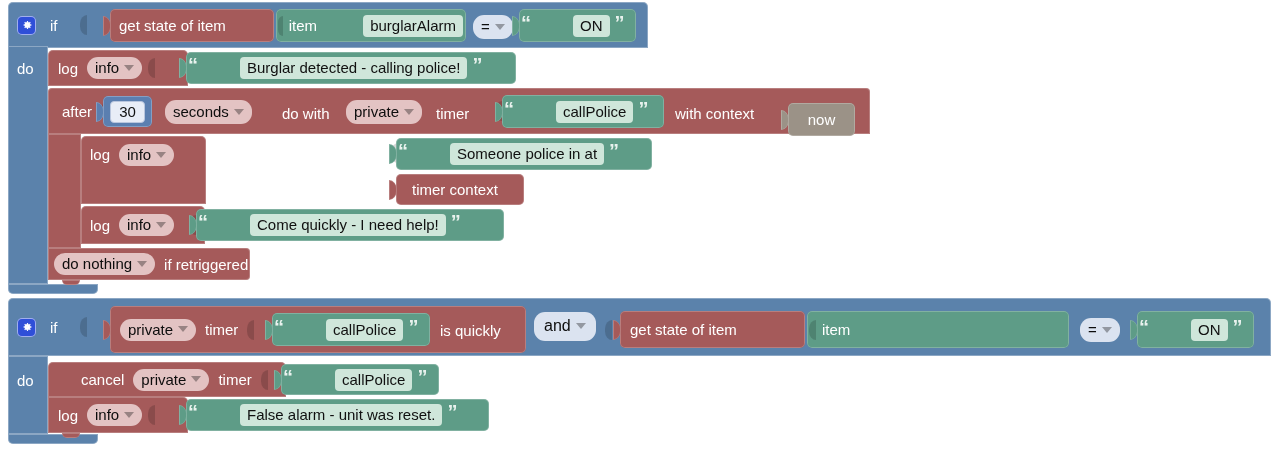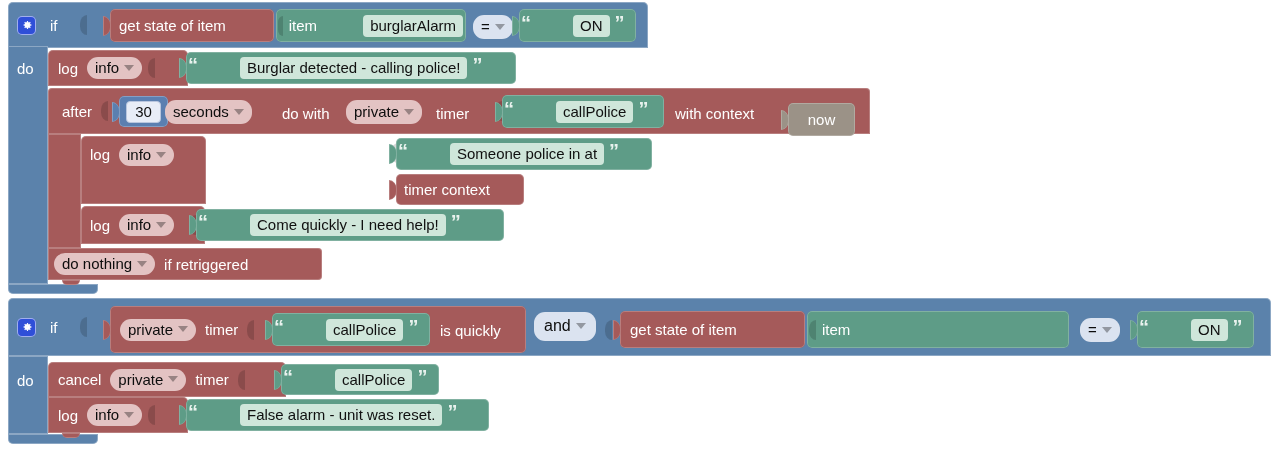--- a/index.html
+++ b/index.html
@@ -169,21 +169,21 @@
     <span class="tab green"></span>
     <span class="q">“</span>
     <span class="field g">Burglar detected - calling police!</span>
     <span class="q">”</span>
   </div>
 
   <div class="blk red" style="left:48px; top:88px; width:822px; height:46px; border-radius:4px 4px 0 0;">
     <span class="lbl" style="padding-left:14px;">after</span>
     <span class="socket"></span>
   </div>
-  <div class="blk math" style="left:119px; top:96px; width:49px; height:31px;text-align:right;">
+  <div class="blk math" style="left:103px; top:96px; width:49px; height:31px;text-align:right;">
     <span class="tab math"></span>
     <span class="field m" style="margin:0 auto;">30</span>
   </div>
   <div class="dd red-f" style="position:absolute; left:162px; top:100px;">
     <span>seconds</span>
     <span class="caret"></span>
   </div>
   <span class="arm-label" style="left:282px; top:105px;">do with</span>
   <div class="dd red-f" style="position:absolute; left:343px; top:100px;">
     <span>private</span>
@@ -215,39 +215,39 @@
 
   <span class="socket" style="position:absolute; left:388px; top:143px;"></span>
   <div class="blk green" style="left:396px; top:138px; width:256px; height:32px;">
     <span class="tab green"></span>
     <span class="q">“</span>
     <span class="field g">Someone police in at</span>
     <span class="q">”</span>
   </div>
   <div class="blk red" style="left:396px; top:174px; width:128px; height:31px;">
     <span class="tab red"></span>
-    <span class="lbl" style="padding-left:8px;">timer context</span>
+    <span class="lbl" style="padding-left:16px;">timer context</span>
   </div>
 
   <div class="blk red" style="left:81px; top:206px; width:124px; height:38px; border-radius:5px 5px 0 0;">
     <span class="lbl" style="padding-left:9px;">log</span>
     <span class="dd red-f">
       <span>info</span>
       <span class="caret"></span>
     </span>
   </div>
   <span class="socket" style="position:absolute; left:186px; top:215px;"></span>
   <div class="blk green" style="left:196px; top:209px; width:308px; height:32px;">
     <span class="tab green"></span>
     <span class="q">“</span>
     <span class="field g">Come quickly - I need help!</span>
     <span class="q">”</span>
   </div>
 
-  <div class="blk red" style="left:48px; top:248px; width:274px; height:32px; border-radius:0 4px 4px 0;">
+  <div class="blk red" style="left:48px; top:248px; width:202px; height:32px; border-radius:0 4px 4px 0;">
     <span class="dd red-f" style="margin-left:6px;">
       <span>do nothing</span>
       <span class="caret"></span>
     </span>
     <span class="lbl">if retriggered</span>
   </div>
   <div class="stud red" style="left:62px; top:280px;"></div>
 
   <div class="blk ctrl" style="left:8px; top:298px; width:1263px; height:58px; border-radius:5px 5px 0 0;">
     <span class="gear" style="margin-left:9px;">
@@ -299,21 +299,21 @@
     <span class="tab green"></span>
     <span class="q">“</span>
     <span class="field g">ON</span>
     <span class="q">”</span>
   </div>
 
   <div class="blk ctrl" style="left:8px; top:356px; width:40px; height:78px; border-radius:0;"></div>
   <span class="arm-label" style="left:17px; top:372px;">do</span>
   <div class="tongue ctrl" style="left:8px; top:434px; width:90px; height:10px;"></div>
 
-  <div class="blk red" style="left:48px; top:362px; width:238px; height:35px; border-radius:5px 5px 0 0;">
+  <div class="blk red" style="left:48px; top:362px; width:238px; height:35px; border-radius:5px 5px 0 0;padding-left:23px;">
     <span class="lbl" style="padding-left:10px;">cancel</span>
     <span class="dd red-f">
       <span>private</span>
       <span class="caret"></span>
     </span>
     <span class="lbl">timer</span>
     <span class="socket"></span>
   </div>
   <div class="blk green" style="left:281px; top:364px; width:158px; height:31px;">
     <span class="tab green"></span>

